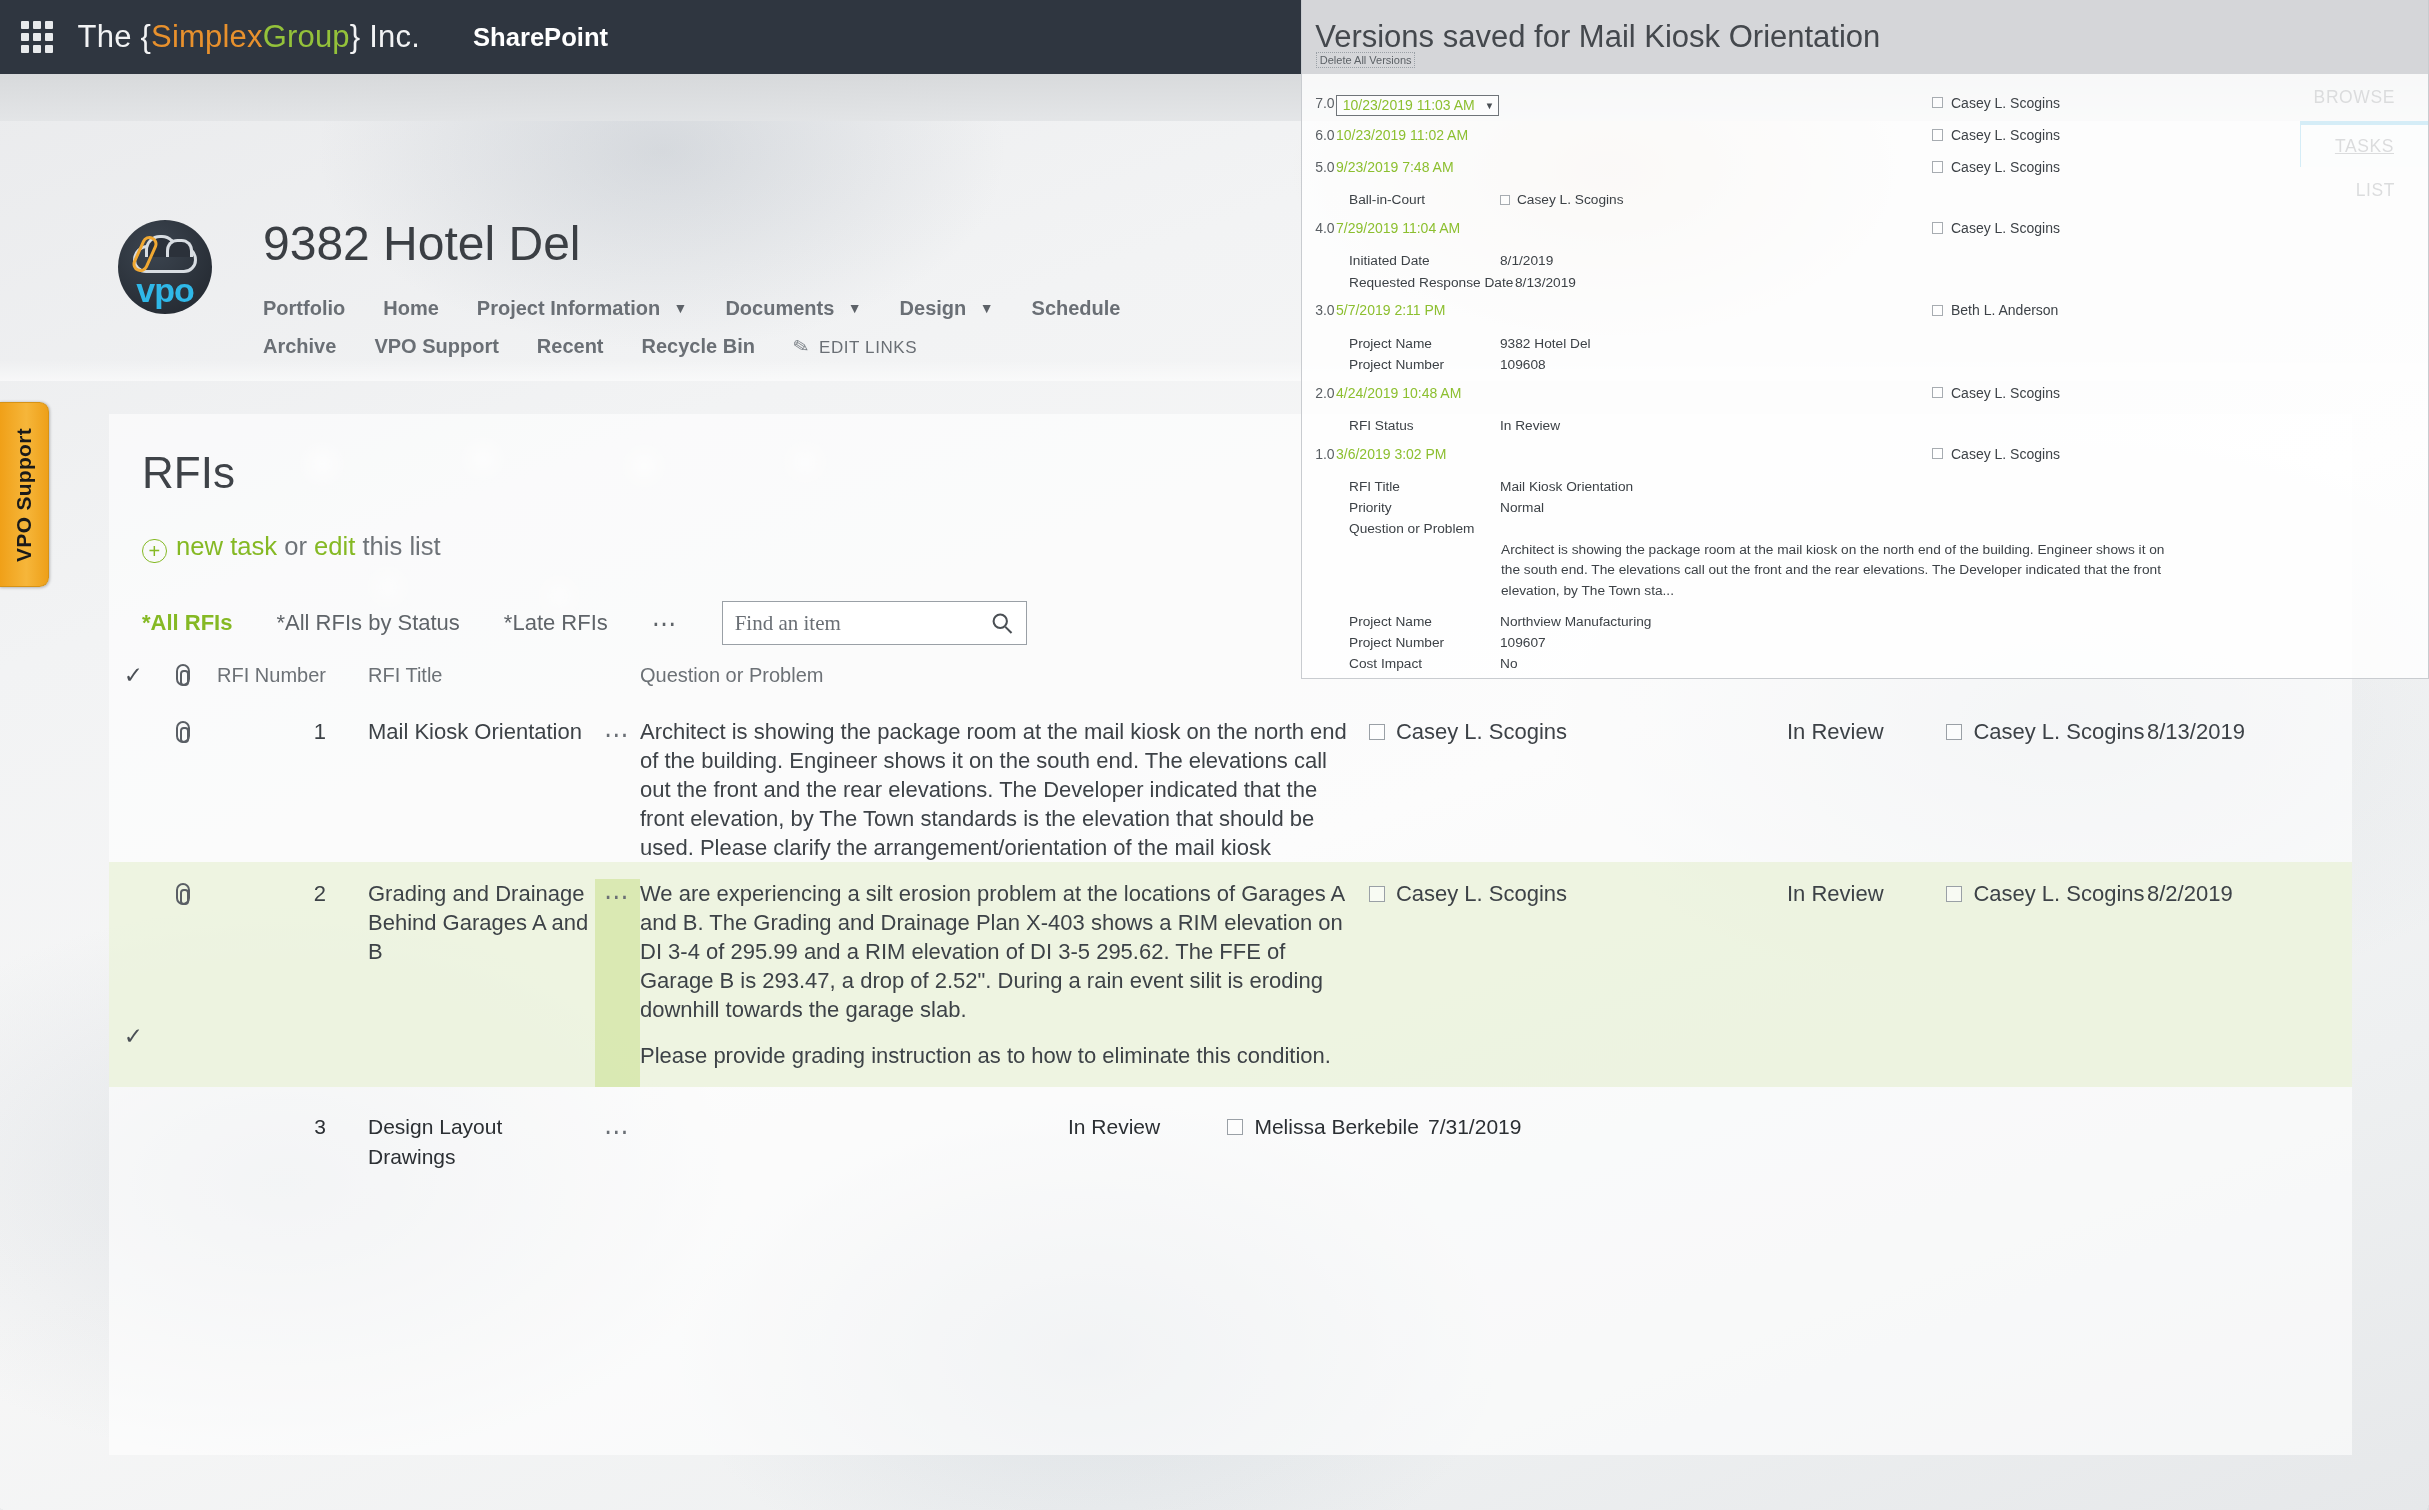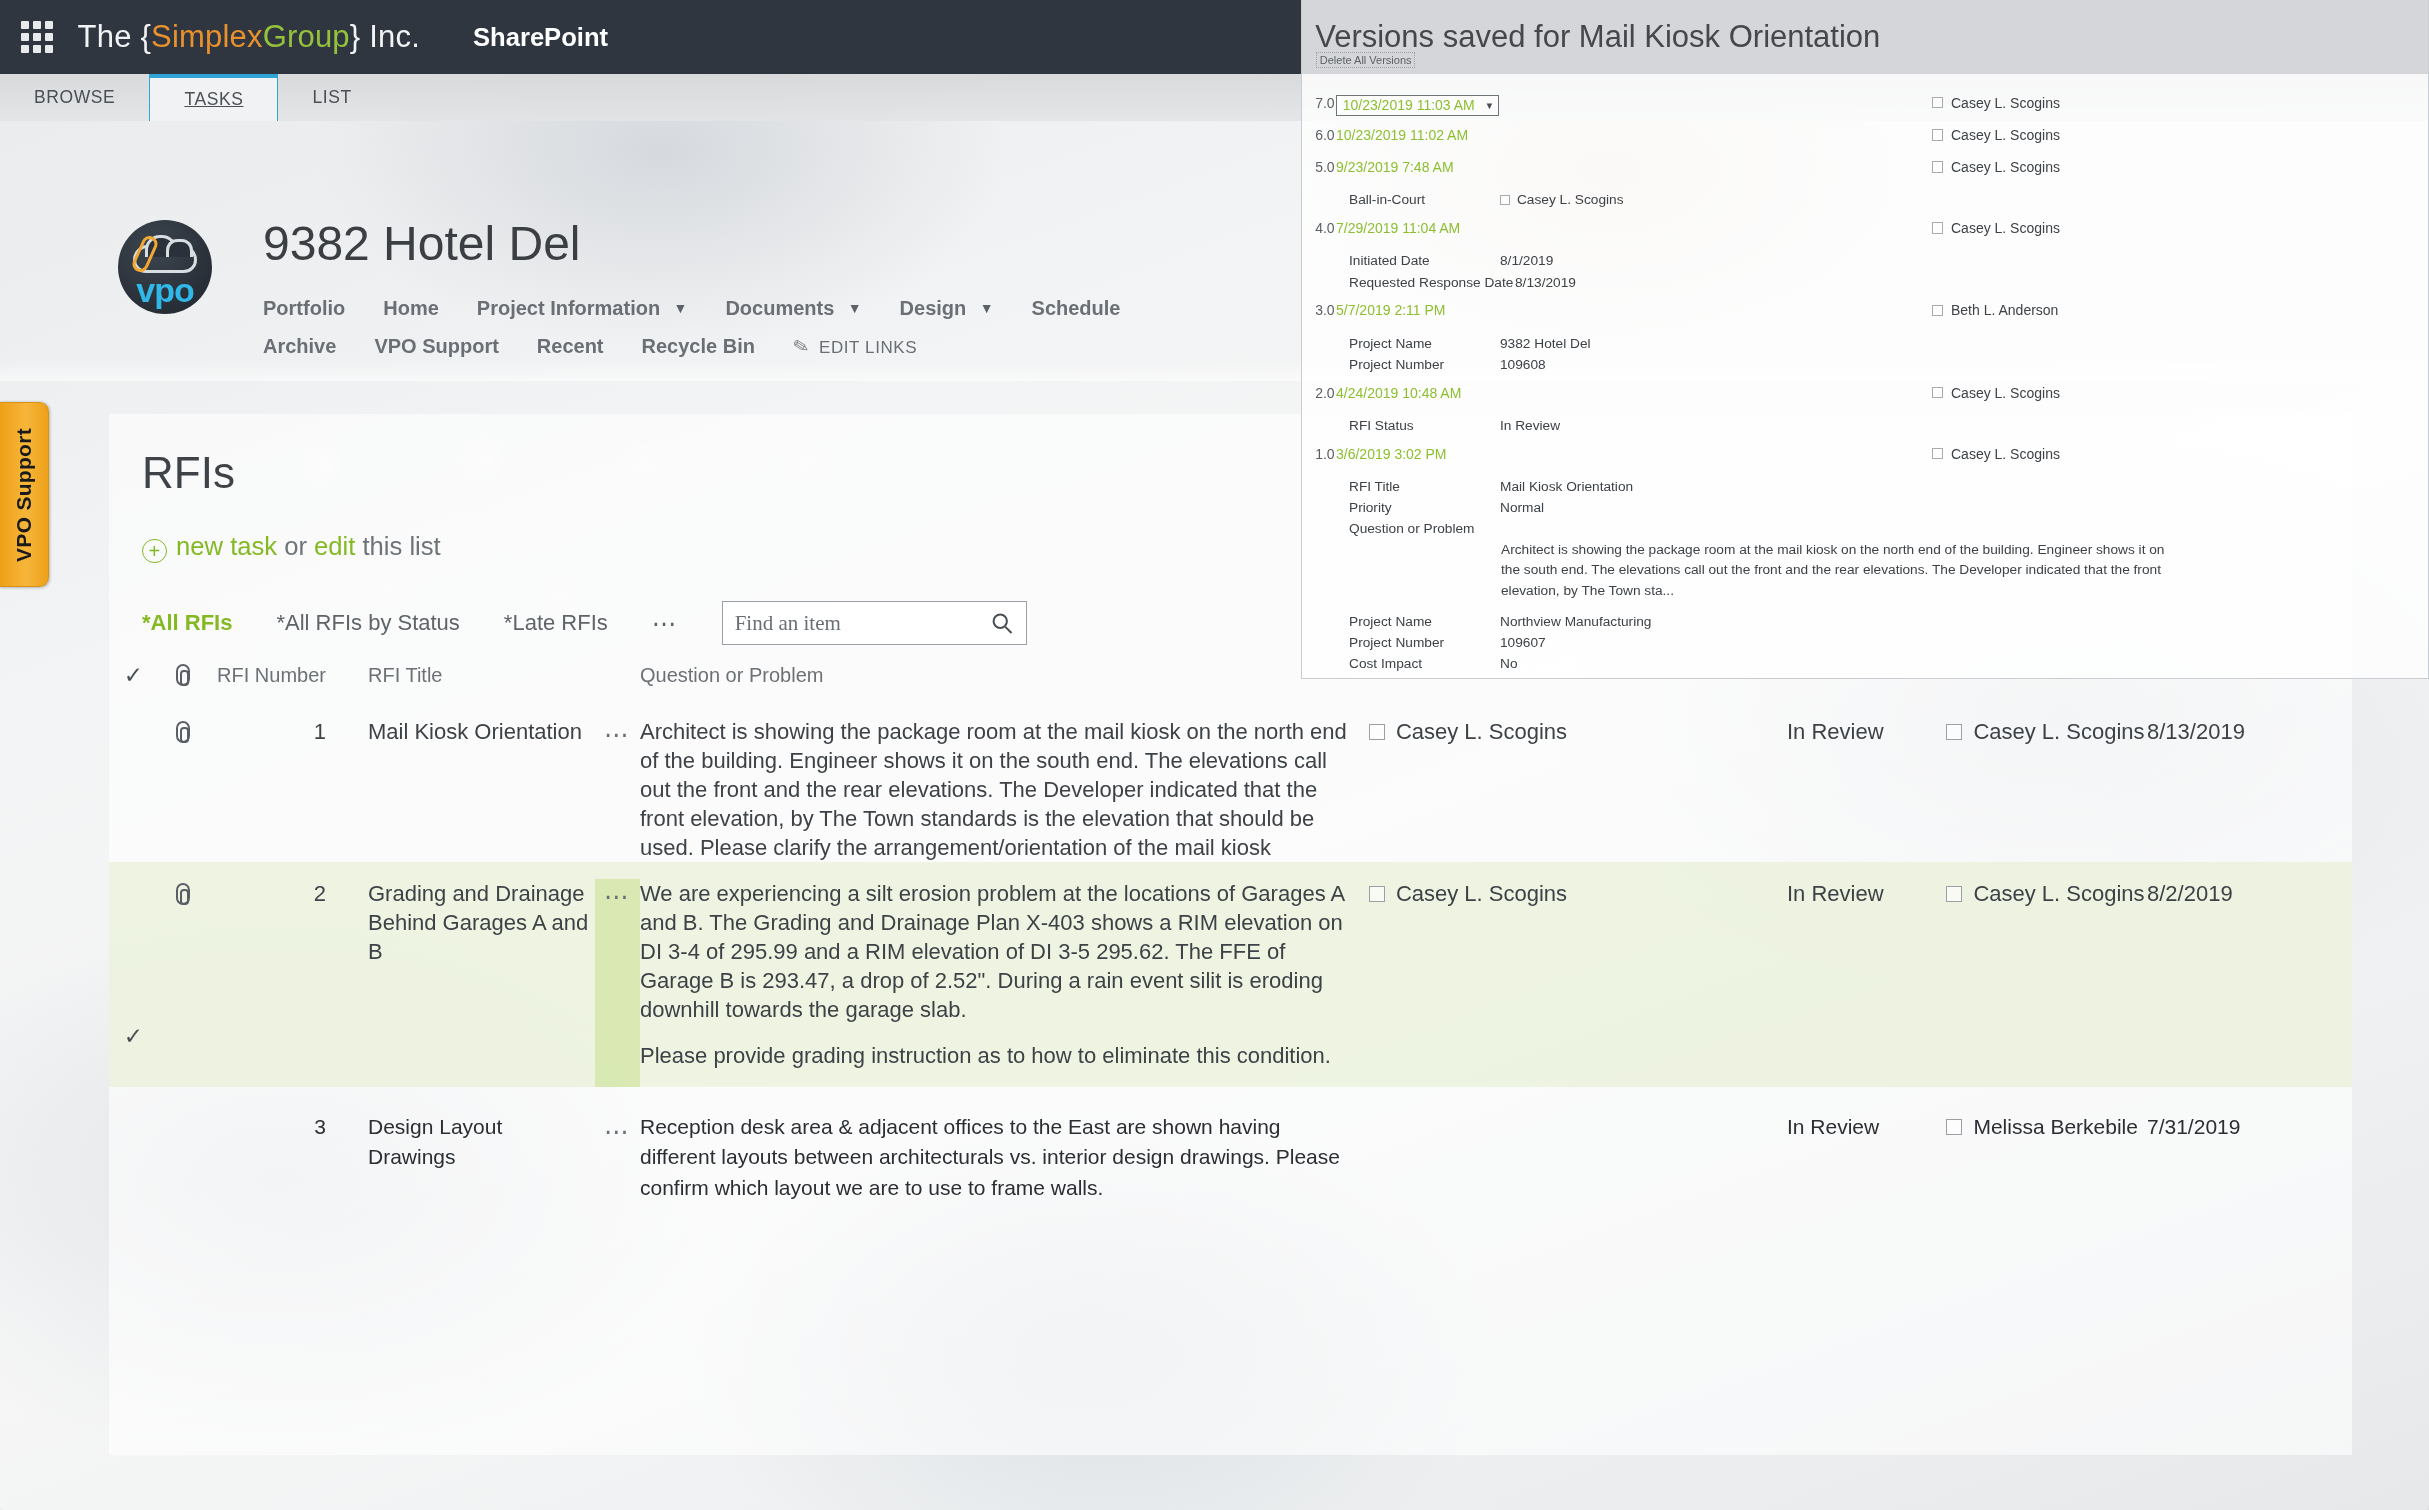--- a/index.html
+++ b/index.html
@@ -67,20 +67,21 @@
   .brand .brace  { color: #f2f3f4; }
   .suite-app { color: #ffffff; font-size: 25.6px; font-weight: bold; margin-left: 53px; white-space: nowrap; }
 
   
   .ribbon {
     position: absolute; left: 0; top: 74px;
     width: 2429px; height: 47px;
     background: linear-gradient(180deg, rgba(214,216,218,.92), rgba(226,228,230,.88));
     display: flex; align-items: flex-end;
     z-index: 35;
+    flex-direction: column;
   }
   .rtab { font-size: 17.5px; color: #4a4f55; letter-spacing: 0.6px;
           padding: 0 34px; height: 47px; line-height: 47px; cursor: pointer; }
   .rtab.active {
     background: #f1f2f3;
     border: 0.9px solid #2fa3d6;
     border-top: 4.7px solid #2fa3d6;
     border-bottom: none;
     line-height: 42px;
     text-decoration: underline;
@@ -398,23 +399,20 @@
       </div>
 
       <div class="row sharp" style="padding-top:24.6px;">
         <div class="cell c-check"></div>
         <div class="cell c-clip"></div>
         <div class="cell c-num">3</div>
         <div class="cell c-title">Design Layout Drawings</div>
         <div class="cell c-dots c-dots-bg">
             <span class="dots">⋯</span>
           </div>
-        <div class="cell c-q qtext">
-            <p>Reception desk area &amp; adjacent offices to the East are shown having different layouts between architecturals vs. interior design drawings. Please confirm which layout we are to use to frame walls.</p>
-          </div>
         <div class="cell c-ball"></div>
         <div class="cell c-stat">In Review</div>
         <div class="cell c-init"><span class="person">
               <span class="pbox"></span>
               <span>Melissa Berkebile</span>
             </span></div>
         <div class="cell c-date">7/31/2019</div>
       </div>
     </div>
   </div>

